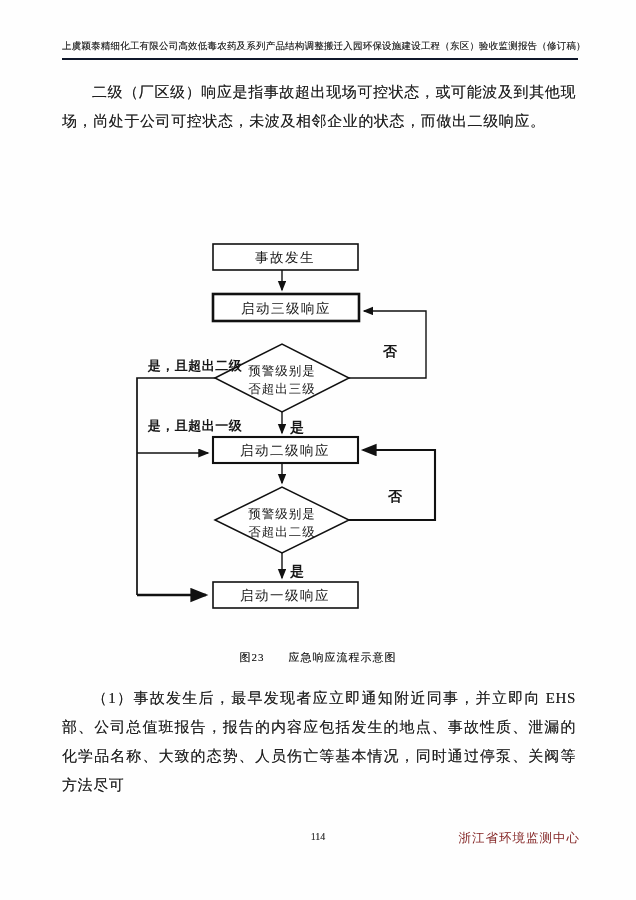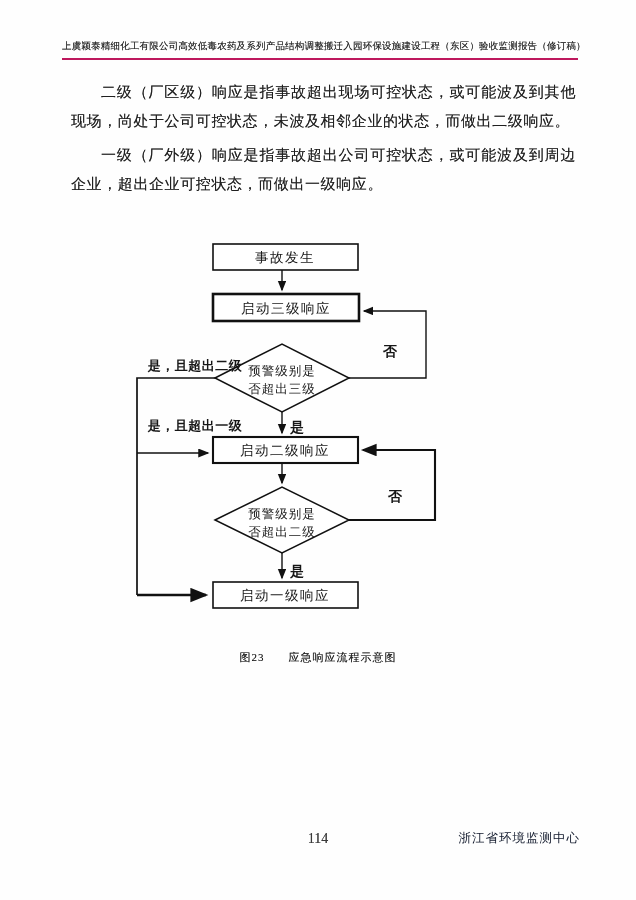--- a/index.html
+++ b/index.html
@@ -10,74 +10,73 @@
     background:#fefefe;
     font-family:"Liberation Serif","DejaVu Serif",serif;
     color:#1f1f1f;
     overflow:hidden;
   }
   .scan-text{ text-shadow:0 0 .5px rgba(0,0,0,.55); }
 
   .header{
     position:absolute; left:62px; right:58px; top:40px;
     padding-bottom:5px;
-    border-bottom:2px solid #be185d;
+    border-bottom:2px solid #0f172a;
     text-align:center;
     font-size:9.5px;
     letter-spacing:.2px;
     white-space:nowrap;
     color:#262626;
   }
 
   .text-block{
     position:absolute; left:62px; width:514px;
     font-size:15px; line-height:29px;
     text-align:justify;
     letter-spacing:.6px;
   }
-  .text-block p{ margin:0 0 5px 9px; text-indent:2em; }
+  .text-block p{ margin:0 0 5px 0; text-indent:2em; }
   .text-block p.noindentgap{ margin-bottom:3px; }
   .heading{ font-weight:bold; letter-spacing:1px; }
 
   .flowchart{ position:absolute; left:120px; top:238px; }
   .flowchart text{
     font-family:"Liberation Serif","DejaVu Serif",serif;
     fill:#161616;
   }
   .node-label{ font-size:13.5px; letter-spacing:1.5px; }
   .diamond-label{ font-size:12.5px; letter-spacing:1px; }
   .branch-label{ font-size:13px; font-weight:bold; letter-spacing:.5px; }
   .branch-label.big{ font-size:14px; }
 
   .caption{
     position:absolute; left:0; right:0; top:650px;
     text-align:center; font-size:11px; letter-spacing:1px;
   }
 
   .footer-page{
     position:absolute; top:831px; left:0; right:0;
-    text-align:center; font-size:14px; color:#3a3a3a;
+    text-align:center; font-size:10px; color:#3a3a3a;
   }
   .footer-org{
     position:absolute; top:830px; right:56px;
-    font-size:12.5px; color:#0f172a; letter-spacing:1px;
+    font-size:12.5px; color:#7f1d1d; letter-spacing:1px;
   }
 </style>
 </head>
 <body>
 
 <div class="page">
 
   <div class="header scan-text">
     <span>上虞颖泰精细化工有限公司高效低毒农药及系列产品结构调整搬迁入园环保设施建设工程（东区）验收监测报告（修订稿）</span>
   </div>
 
   <div class="text-block scan-text" style="top:78px;">
     <p>二级（厂区级）响应是指事故超出现场可控状态，或可能波及到其他现场，尚处于公司可控状态，未波及相邻企业的状态，而做出二级响应。</p>
-    <p>一级（厂外级）响应是指事故超出公司可控状态，或可能波及到周边企业，超出企业可控状态，而做出一级响应。</p>
   </div>
 
   <svg class="flowchart" width="336" height="384" viewBox="0 0 336 384">
     <defs>
       <marker id="arw" markerWidth="9" markerHeight="8" refX="6.5" refY="3" orient="auto">
         <path d="M0,0 L7.5,3 L0,6 z" fill="#111"></path>
       </marker>
     </defs>
 
     <line x1="162" y1="32" x2="162" y2="52" stroke="#111" stroke-width="1.4" marker-end="url(#arw)"></line>
@@ -114,18 +113,19 @@
     <text x="170" y="194" class="branch-label big">是</text>
     <text x="75" y="132" text-anchor="middle" class="branch-label">是，且超出二级</text>
     <text x="75" y="192" text-anchor="middle" class="branch-label">是，且超出一级</text>
     <text x="268" y="263" class="branch-label big">否</text>
     <text x="170" y="338" class="branch-label big">是</text>
   </svg>
 
   <div class="caption scan-text">图23　　应急响应流程示意图</div>
 
   <div class="text-block scan-text" style="top:684px;">
+    <p>（1）事故发生后，最早发现者应立即通知附近同事，并立即向 EHS 部、公司总值班报告，报告的内容应包括发生的地点、事故性质、泄漏的化学品名称、大致的态势、人员伤亡等基本情况，同时通过停泵、关阀等方法尽可</p>
   </div>
 
   <div class="footer-page scan-text">114</div>
   <div class="footer-org">浙江省环境监测中心</div>
 
 </div>
 
 </body></html>

